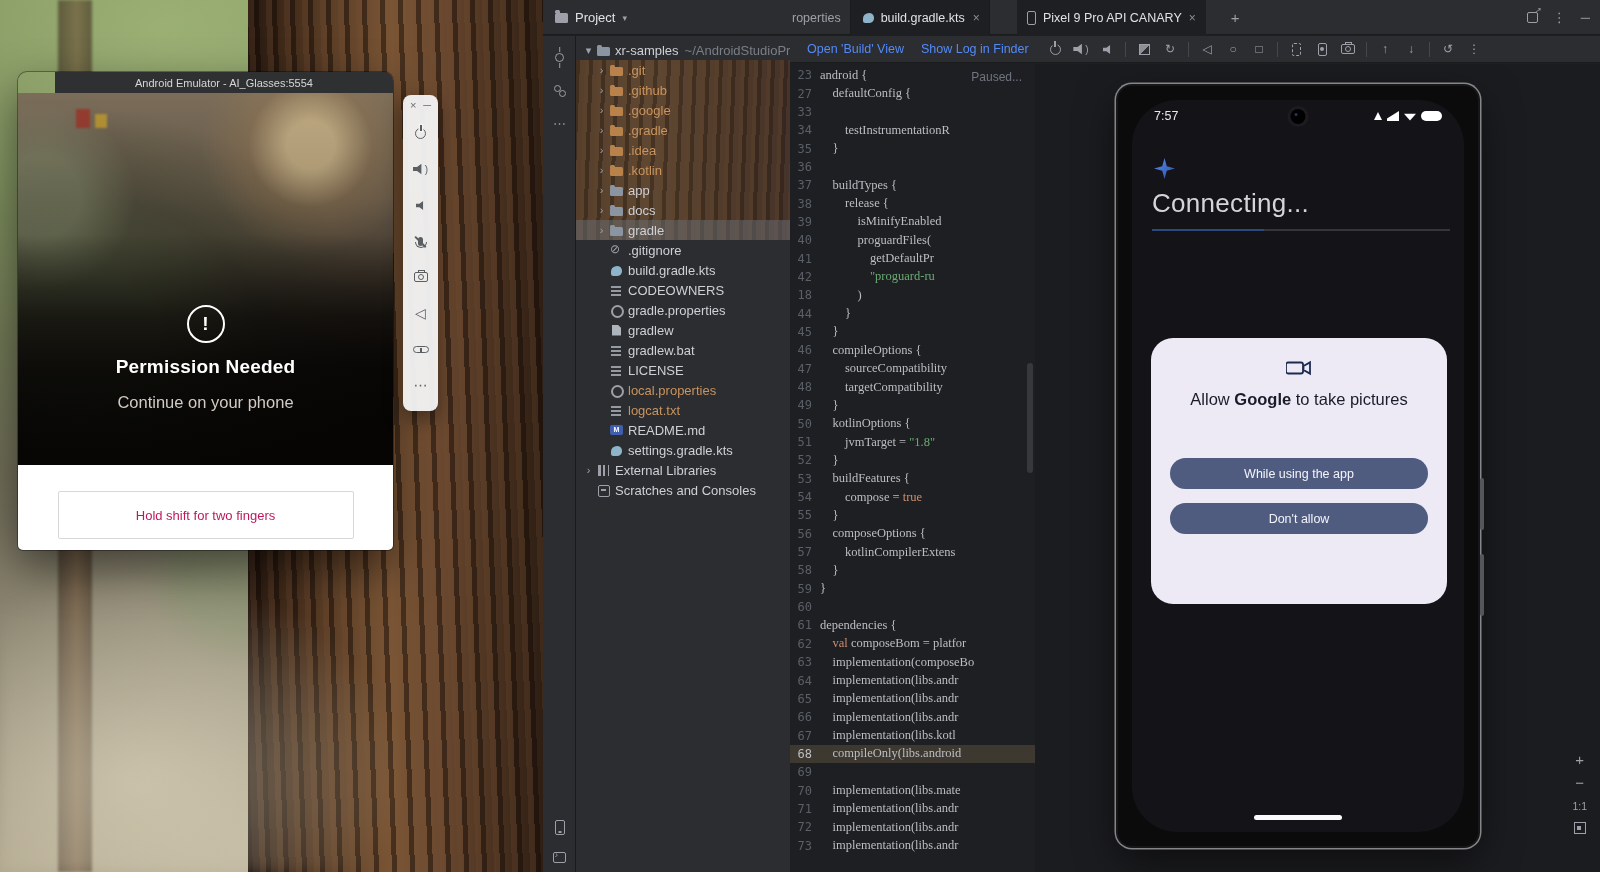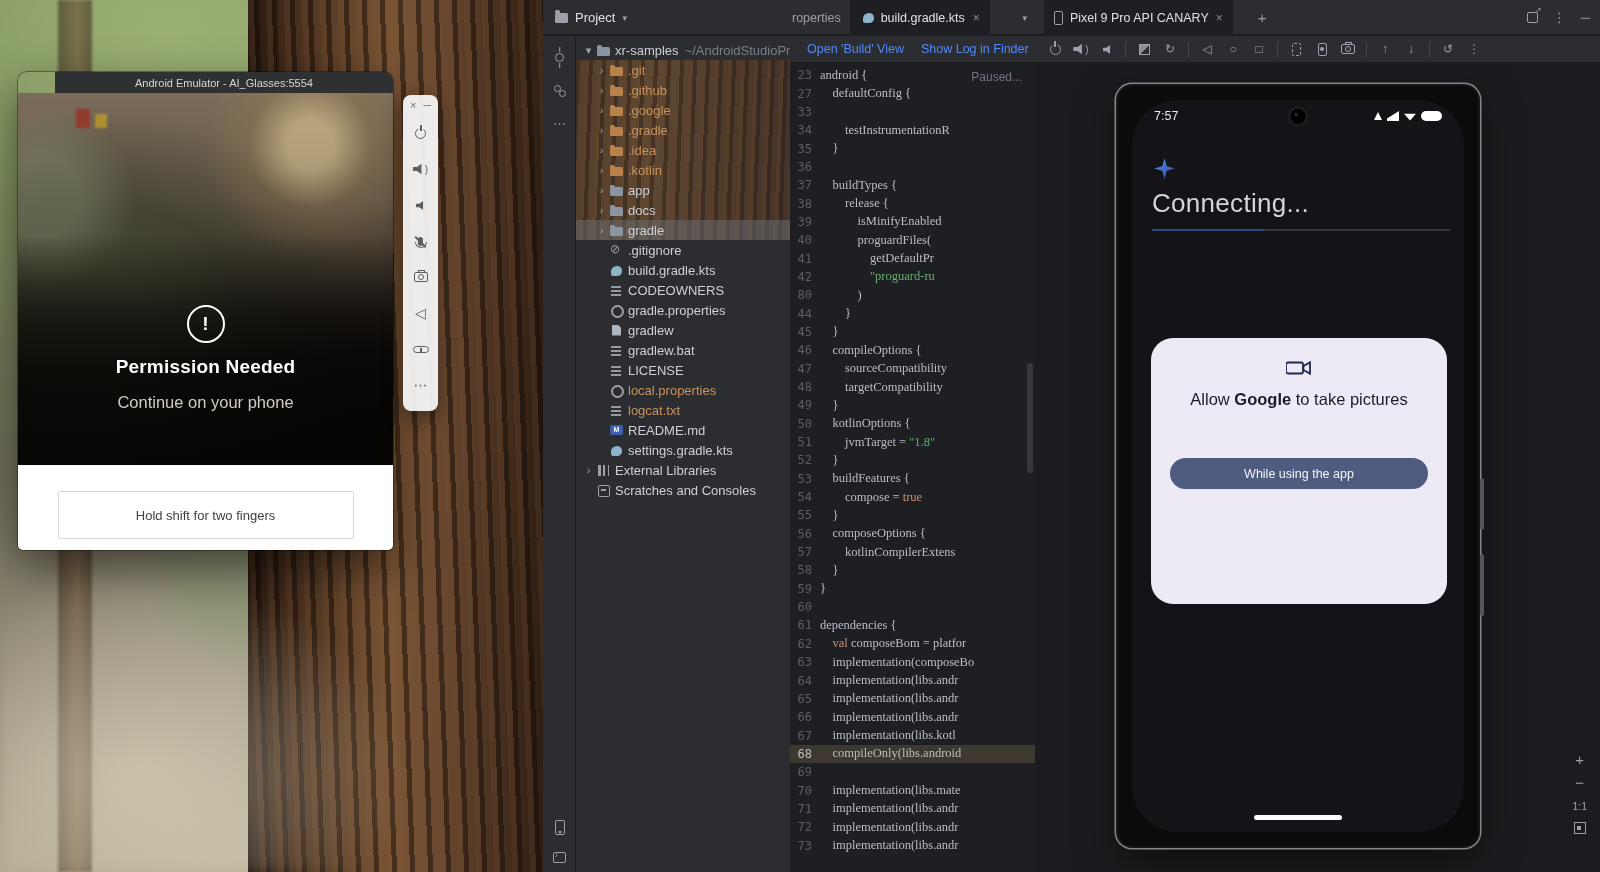--- a/index.html
+++ b/index.html
@@ -45,21 +45,21 @@
   .a2 { left:77px; top:21px; width:12px; height:14px; background:#d9b13f; }
   .dim { position:absolute; inset:0;
     background:linear-gradient(180deg, rgba(10,8,6,.18) 0%, rgba(10,8,6,.3) 38%, rgba(8,6,5,.8) 60%, rgba(6,5,4,.93) 74%, rgba(5,4,3,.97) 100%); }
   .perm { position:absolute; left:0; right:0; top:212px; text-align:center; }
   .perm-ic { width:38px; height:38px; border:2.5px solid #fff; border-radius:50%; margin:0 auto;
     display:flex; align-items:center; justify-content:center; color:#fff; font-size:19px; font-weight:bold; }
   .perm-t { margin-top:13px; color:#fff; font-size:19px; font-weight:bold; letter-spacing:.2px; }
   .perm-s { margin-top:15px; color:#d2cbc3; font-size:16.5px; font-weight:300; }
   .emu-foot { height:85px; background:#fff; display:flex; justify-content:center; }
   .hint { margin-top:26px; width:296px; height:48px; border:1px solid #d8d8d8; border-radius:2px;
-    display:flex; align-items:center; justify-content:center; color:#404040; font-size:13px; }
+    display:flex; align-items:center; justify-content:center; color:#be185d; font-size:13px; }
 
   
   .emu-tools { position:absolute; left:403px; top:95px; width:35px; height:316px;
     background:rgba(243,243,243,.96); border-radius:8px; box-shadow:0 8px 20px rgba(0,0,0,.4);
     display:flex; flex-direction:column; align-items:center; }
   .et-top { height:20px; display:flex; gap:7px; align-items:center; color:#6a6d70; font-size:11px; }
   .etb { height:36px; display:flex; align-items:center; justify-content:center; color:#5c5f62; width:100%; }
   .etb.glyph { font-size:14px; }
   .pw { width:11px; height:11px; border:1.6px solid #5c5f62; border-radius:50%; position:relative; display:inline-block; }
   .pw::after { content:""; position:absolute; left:50%; top:-4px; transform:translateX(-50%); width:2px; height:6px; background:#5c5f62; box-shadow:0 0 0 1.5px rgba(243,243,243,.96); }
@@ -93,21 +93,21 @@
   .fold-ic { width:13px; height:10px; background:#9da0a8; border-radius:1.5px; position:relative; display:inline-block; }
   .fold-ic::before { content:""; position:absolute; left:0; top:-2.5px; width:5px; height:2.5px; background:#9da0a8; border-radius:1.5px 1.5px 0 0; }
   .cdn { color:#9da0a8; font-size:9px; }
   .tb-etabs { position:absolute; left:247px; top:0; width:245px; height:35px; display:flex; align-items:stretch; overflow:hidden; }
   .etab { display:flex; align-items:center; gap:6px; padding:0 9px; color:#9da0a8; font-size:12.5px;
     border-right:1px solid #1a1b1d; white-space:nowrap; }
   .etab.part { padding-left:2px; }
   .etab.act { background:#1e1f22; color:#dfe1e5; }
   .etab .x { color:#8a8e94; font-size:12px; margin-left:2px; }
   .tbend { position:absolute; right:8px; top:13px; }
-  .tb-dev { position:absolute; left:501px; top:0; height:35px; display:flex; align-items:stretch;gap:13px; }
+  .tb-dev { position:absolute; left:474px; top:0; height:35px; display:flex; align-items:stretch;gap:13px; }
   .dtab { display:flex; align-items:center; gap:7px; padding:0 10px; background:#1e1f22; color:#dfe1e5;
     font-size:12.5px; white-space:nowrap; }
   .dtab .x { color:#8a8e94; font-size:12px; }
   .ph-ic { width:9px; height:14px; border:1.5px solid #9da0a8; border-radius:2px; display:inline-block; }
   .plus { display:flex; align-items:center; padding:0 12px; color:#9da0a8; font-size:15px; }
   .tb-win { position:absolute; right:10px; top:0; height:35px; display:flex; align-items:center; gap:15px; color:#9da0a8; }
   .wic { font-size:13px; display:flex; align-items:center; }
   .ext { width:11px; height:11px; border:1.5px solid #9da0a8; border-radius:2px; position:relative; display:inline-block; }
   .ext::after { content:"↗"; position:absolute; right:-4px; top:-7px; font-size:8px; color:#9da0a8; }
 
@@ -512,21 +512,21 @@
         </div>
         <div class="crow">
           <span class="gut">41</span>
           <span class="ctext"><span class="tk-p">                getDefaultPr</span></span>
         </div>
         <div class="crow">
           <span class="gut">42</span>
           <span class="ctext"><span class="tk-s">                "proguard-ru</span></span>
         </div>
         <div class="crow">
-          <span class="gut">80</span>
+          <span class="gut">18</span>
           <span class="ctext"><span class="tk-p">            )</span></span>
         </div>
         <div class="crow">
           <span class="gut">44</span>
           <span class="ctext"><span class="tk-p">        }</span></span>
         </div>
         <div class="crow">
           <span class="gut">45</span>
           <span class="ctext"><span class="tk-p">    }</span></span>
         </div>
@@ -704,20 +704,21 @@
           <div class="connline"></div>
           <div class="pdialog">
             <svg class="vcam" width="26" height="18" viewBox="0 0 26 18">
               <path d="M2 3.5h13a2 2 0 0 1 2 2v7a2 2 0 0 1-2 2H2a2 2 0 0 1-2-2v-7a2 2 0 0 1 2-2z M17.5 7l6.5-3.6v11.2L17.5 11z" fill="none" stroke="#1d2b4f" stroke-width="1.8"></path>
             </svg>
             <div class="ptext">
               <span>Allow </span><b>Google</b><span> to take pictures</span>
             </div>
             <div class="pbtns">
               <div class="pill">While using the app</div>
+              <div class="pill">Don't allow</div>
             </div>
           </div>
           <div class="navpill"></div>
         </div>
       </div>
 
       <div class="zoomctl">
         <span>+</span>
         <span>−</span>
         <span class="ratio">1:1</span>

